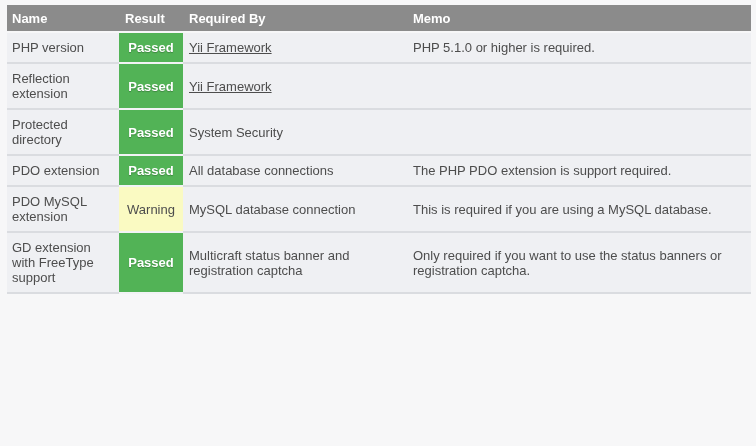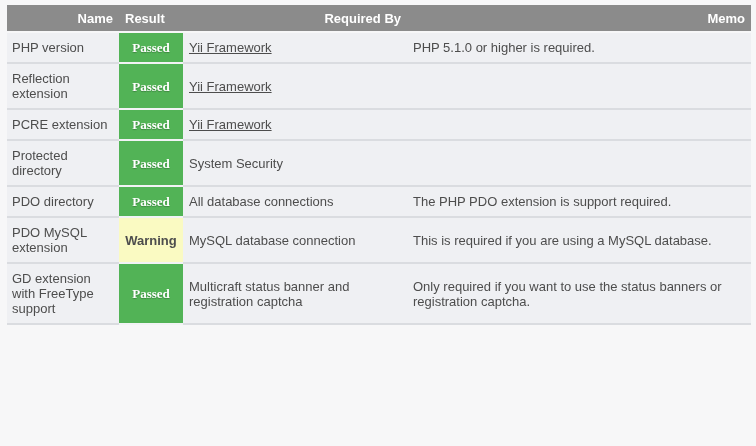--- a/index.html
+++ b/index.html
@@ -26,21 +26,21 @@
   col.c-result   { width: 64px; }
   col.c-required { width: 224px; }
   col.c-memo     { width: 344px; }
 
   th {
     background: var(--header-bg, #8b8b8b);
     color: #ffffff;
     font-weight: bold;
     font-size: 13px;
     line-height: 15px;
-    text-align: right;
+    text-align: left;
     padding: 6px 6px 5px 6px;
     border-bottom: 2px solid #f7f7f8;
   }
   th.col-name { padding-left: 5px; }
   th.col-result { text-align: left; }
 
   td {
     background: var(--row-bg, #eff0f3);
     padding: 7px 6px;
     line-height: 15px;
@@ -53,26 +53,25 @@
 
   td.result {
     text-align: center;
     border-bottom-color: #f2f3f5;
   }
   td.result.passed {
     background: var(--passed-bg, #52b356);
     color: #ffffff;
     font-weight: bold;
     text-shadow: 0 1px 1px rgba(0,0,0,0.25);
-    font-family: Liberation Serif, serif;
   }
   td.result.warning {
     background: var(--warning-bg, #fafac2);
     color: #4d4d4d;
-    font-weight: bold;
+    font-weight: normal;
   }
 
   a.req-link {
     color: #4d4d4d;
     cursor: pointer;
   }
 </style>
 </head>
 <body>
 
@@ -105,39 +104,30 @@
         <tr>
     <td class="col-name">Reflection extension</td>
     <td class="result passed">Passed</td>
     <td>
       <a class="req-link" href="#">Yii Framework</a>
       
     </td>
     <td></td>
   </tr>
         <tr>
-    <td class="col-name">PCRE extension</td>
-    <td class="result passed">Passed</td>
-    <td>
-      <a class="req-link" href="#">Yii Framework</a>
-      
-    </td>
-    <td></td>
-  </tr>
-        <tr>
     <td class="col-name">Protected directory</td>
     <td class="result passed">Passed</td>
     <td>
       
       <span>System Security</span>
     </td>
     <td></td>
   </tr>
         <tr>
-    <td class="col-name">PDO directory</td>
+    <td class="col-name">PDO extension</td>
     <td class="result passed">Passed</td>
     <td>
       
       <span>All database connections</span>
     </td>
     <td>The PHP PDO extension is support required.</td>
   </tr>
         <tr>
     <td class="col-name">PDO MySQL extension</td>
     <td class="result warning">Warning</td>

